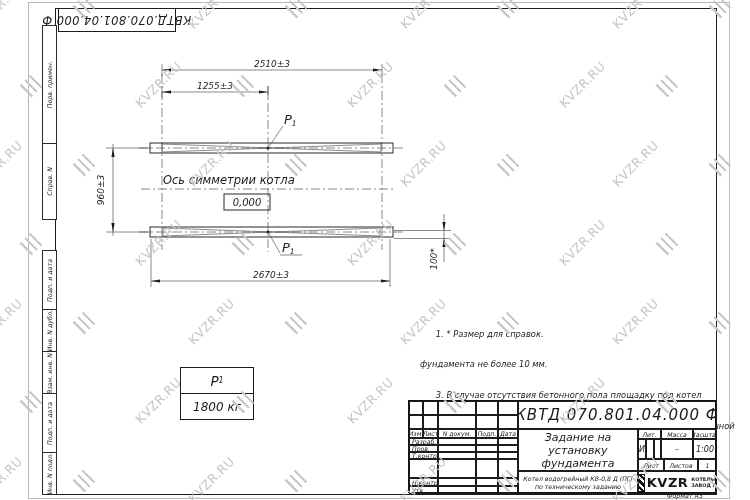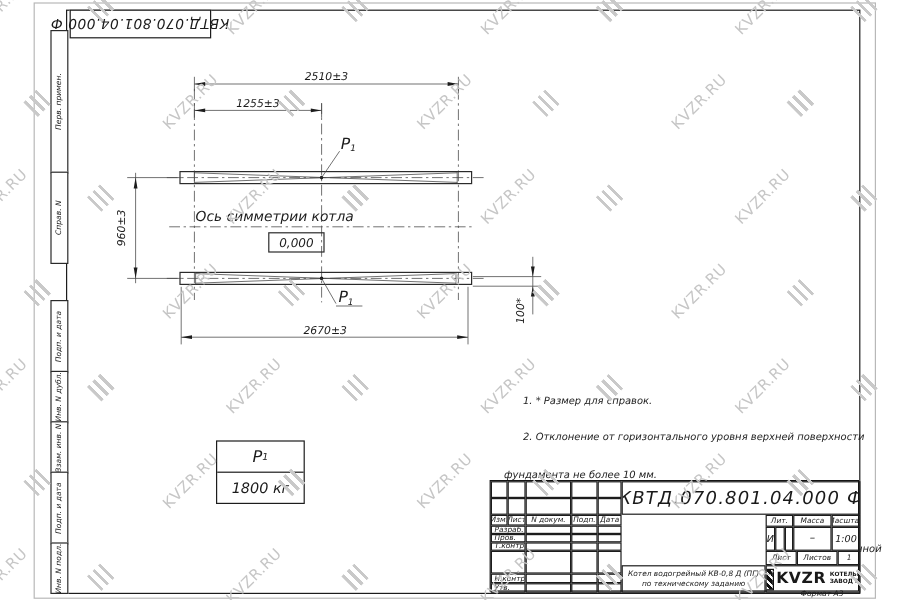--- a/index.html
+++ b/index.html
@@ -261,21 +261,20 @@
   <text class="axis-text" x="163" y="184">Ось симметрии котла</text>
 
   <g>
     <rect class="ln" x="224" y="194" width="46" height="16" fill="#fff"></rect>
     <text class="lvl-text" x="247" y="206">0,000</text>
   </g>
 </svg>
 
 <div id="notes">
   <div>      1. * Размер для справок.</div>
-  <div>      2. Отклонение от горизонтального уровня верхней поверхности</div>
   <div>фундамента не более 10 мм.</div>
   <div>      3. В случае отсутствия бетонного пола площадку под котел</div>
   <div>забетонировать. Расстояние от осей крайних колонн до края бетонной</div>
   <div>подушки 500 мм.</div>
   
   
 </div>
 
 <div class="load-table">
   <div class="cell top">
@@ -324,20 +323,25 @@
   <div class="tbc" style="left:29px;top:77px;width:38px;height:8px;"></div>
   <div class="tbc" style="left:67px;top:77px;width:22px;height:8px;"></div>
   <div class="tbc" style="left:89px;top:77px;width:20px;height:8px;"></div>
   <div class="tbc lab-l" style="left:0;top:85px;width:29px;height:8px;">Утв.</div>
   <div class="tbc" style="left:29px;top:85px;width:38px;height:8px;"></div>
   <div class="tbc" style="left:67px;top:85px;width:22px;height:8px;"></div>
   <div class="tbc" style="left:89px;top:85px;width:20px;height:8px;"></div>
 
   <div class="tbc desig" style="left:109px;top:0;width:199px;height:28px;">КВТД.070.801.04.000  Ф</div>
 
+  <div class="tbc docname" style="left:109px;top:28px;width:120px;height:42px;">
+    <span>Задание на</span>
+    <span>установку</span>
+    <span>фундамента</span>
+  </div>
 
   <div class="tbc product" style="left:109px;top:70px;width:120px;height:23px;">
     <span>Котел водогрейный КВ-0,8 Д (ПГ)</span>
     <span>по техническому заданию</span>
   </div>
 
   <div class="tbc lab" style="left:229px;top:28px;width:23px;height:10px;">Лит.</div>
   <div class="tbc lab" style="left:252px;top:28px;width:32px;height:10px;">Масса</div>
   <div class="tbc lab" style="left:284px;top:28px;width:24px;height:10px;">Масштаб</div>
   <div class="tbc" style="left:229px;top:38px;width:8px;height:20px;font-size:8px;">И</div>

